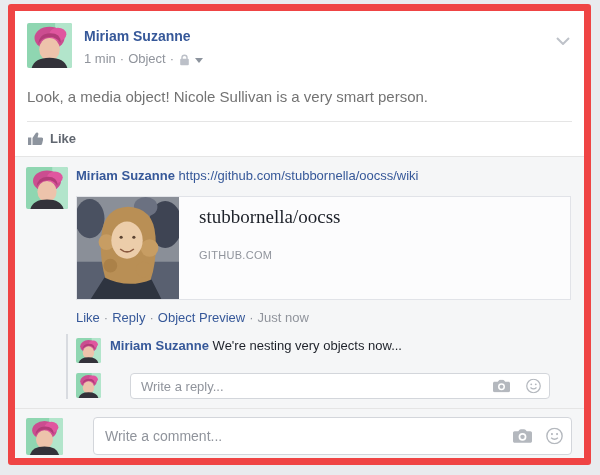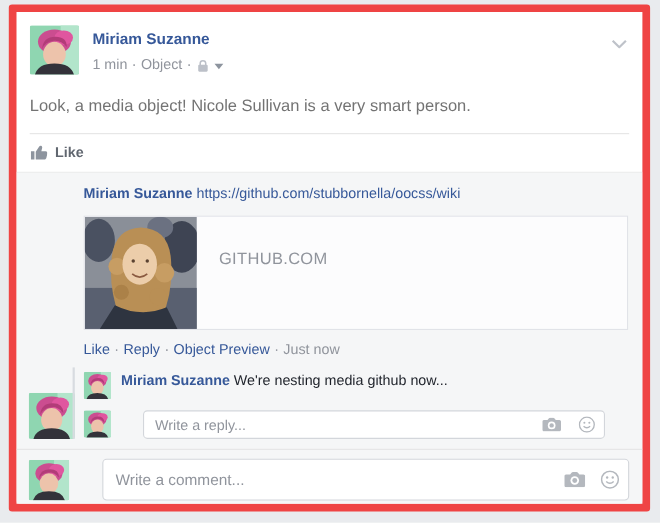--- a/index.html
+++ b/index.html
@@ -31,33 +31,33 @@
          border-top:5px solid #8d949e;margin-left:5px;display:inline-block;}
   .chevron-btn{position:absolute;top:18px;right:12px;cursor:pointer;padding:2px;}
   .post-body{padding:0 12px;margin-top:19px;font-size:15px;line-height:20px;color:#737373;}
   .divider{border-top:1px solid #e5e5e5;margin:14px 12px 0 12px;}
   .action-bar{display:flex;align-items:center;padding:9px 12px 10px 13px;}
   .action-btn{display:flex;align-items:center;color:#616770;font-weight:bold;font-size:13px;cursor:pointer;}
   .action-btn .ic{margin-right:7px;display:flex;}
   .action-comment{margin-left:47px;}
   
   .comments{background:#f5f6f7;border-top:1px solid #e5e5e5;flex:1;border-radius:0 0 3px 3px;}
-  .comment-row{display:flex;padding:10px 12px 0 11px;align-items:flex-end;}
+  .comment-row{display:flex;padding:10px 12px 0 11px;}
   .comment-content{flex:1;min-width:0;}
   .comment-line{font-size:13px;line-height:17px;color:#1d2129;}
   .comment-line .author{font-size:13px;}
   .comment-link{color:#365899;text-decoration:none;cursor:pointer;}
   .preview-card{margin-top:12px;width:495px;height:104px;background:#fcfcfd;
     border:1px solid #e1e3e8;box-sizing:border-box;display:flex;cursor:pointer;}
   .preview-img{flex:none;width:102px;height:102px;overflow:hidden;}
   .preview-img svg{display:block;}
   .preview-info{padding:9px 12px 0 20px;min-width:0;}
   .preview-title{font-family:"Liberation Serif","DejaVu Serif",serif;font-size:19px;color:#1d2129;line-height:22px;}
   .preview-desc{font-size:13px;color:#4b4f56;margin-top:9px;line-height:16px;}
-  .preview-source{font-size:15px;color:#90949c;margin-top:21px;letter-spacing:.3px;}
+  .preview-source{font-size:11px;color:#90949c;margin-top:21px;letter-spacing:.3px;}
   .meta-actions{margin-top:10px;font-size:13px;color:#90949c;line-height:16px;}
   .meta-actions .lnk{color:#365899;cursor:pointer;}
   .meta-actions .sep{margin:0 4px;}
   
   .replies{margin-top:8px;margin-left:-10px;border-left:2px solid #d8dbe0;padding:4px 0 0 8px;}
   .reply-row{display:flex;}
   .reply-content{flex:1;min-width:0;}
   .reply-line{font-size:13px;line-height:16px;color:#1d2129;}
   .reply-line .author{font-size:13px;}
   .reply-actions{margin-top:11px;font-size:13px;color:#90949c;}
@@ -170,20 +170,21 @@
               <circle cx="68" cy="74" r="8" fill="#b98f55"></circle>
               <circle cx="34" cy="70" r="7" fill="#ab8148"></circle>
               <ellipse cx="51" cy="44" rx="16" ry="19" fill="#eccdaa"></ellipse>
               <circle cx="45" cy="41" r="1.6" fill="#5b4332"></circle>
               <circle cx="58" cy="41" r="1.6" fill="#5b4332"></circle>
               <path d="M44 53 Q51 59 58 53" stroke="#8a5a40" stroke-width="1.6" fill="none"></path>
               <path d="M14 104 L28 82 Q52 94 76 84 L86 104 Z" fill="#2e3440"></path>
             </svg>
           </span>
           <div class="preview-info">
+            <div class="preview-title">stubbornella/oocss</div>
             <div class="preview-source">GITHUB.COM</div>
           </div>
         </div>
 
         <div class="meta-actions">
           <span class="lnk">Like</span><span class="sep">·</span><span class="lnk">Reply</span><span class="sep">·</span><span class="lnk">Object Preview</span><span class="sep">·</span><span>Just now</span>
         </div>
 
         <div class="replies">
           <div class="reply-row">
@@ -195,21 +196,21 @@
                 <ellipse cx="33" cy="12" rx="9" ry="7" fill="#e0569f"></ellipse>
                 <ellipse cx="24" cy="28" rx="11" ry="12" fill="#edc3ab"></ellipse>
                 <path d="M12 23 Q13 11 25 11 Q36 11 36 21 Q30 14 23 15 Q15 16 12 23 Z" fill="#b23c78"></path>
                 <path d="M5 48 Q8 37 24 37 Q40 37 43 48 Z" fill="#33323a"></path>
               </svg>
             </span>
             <div class="reply-content">
               <div class="reply-line">
                 <span class="author">Miriam Suzanne</span>
                 <span> </span>
-                <span>We're nesting media github now...</span>
+                <span>We're nesting very objects now...</span>
               </div>
             </div>
           </div>
 
           <div class="reply-composer">
             <span class="avatar av-sm">
               <svg width="25" height="25" viewBox="0 0 48 48">
                 <rect width="48" height="48" fill="#8fd6b1"></rect>
                 <rect x="30" width="18" height="48" fill="#b2e5cb"></rect>
                 <ellipse cx="24" cy="16" rx="16" ry="12" fill="#cb4d90"></ellipse>

